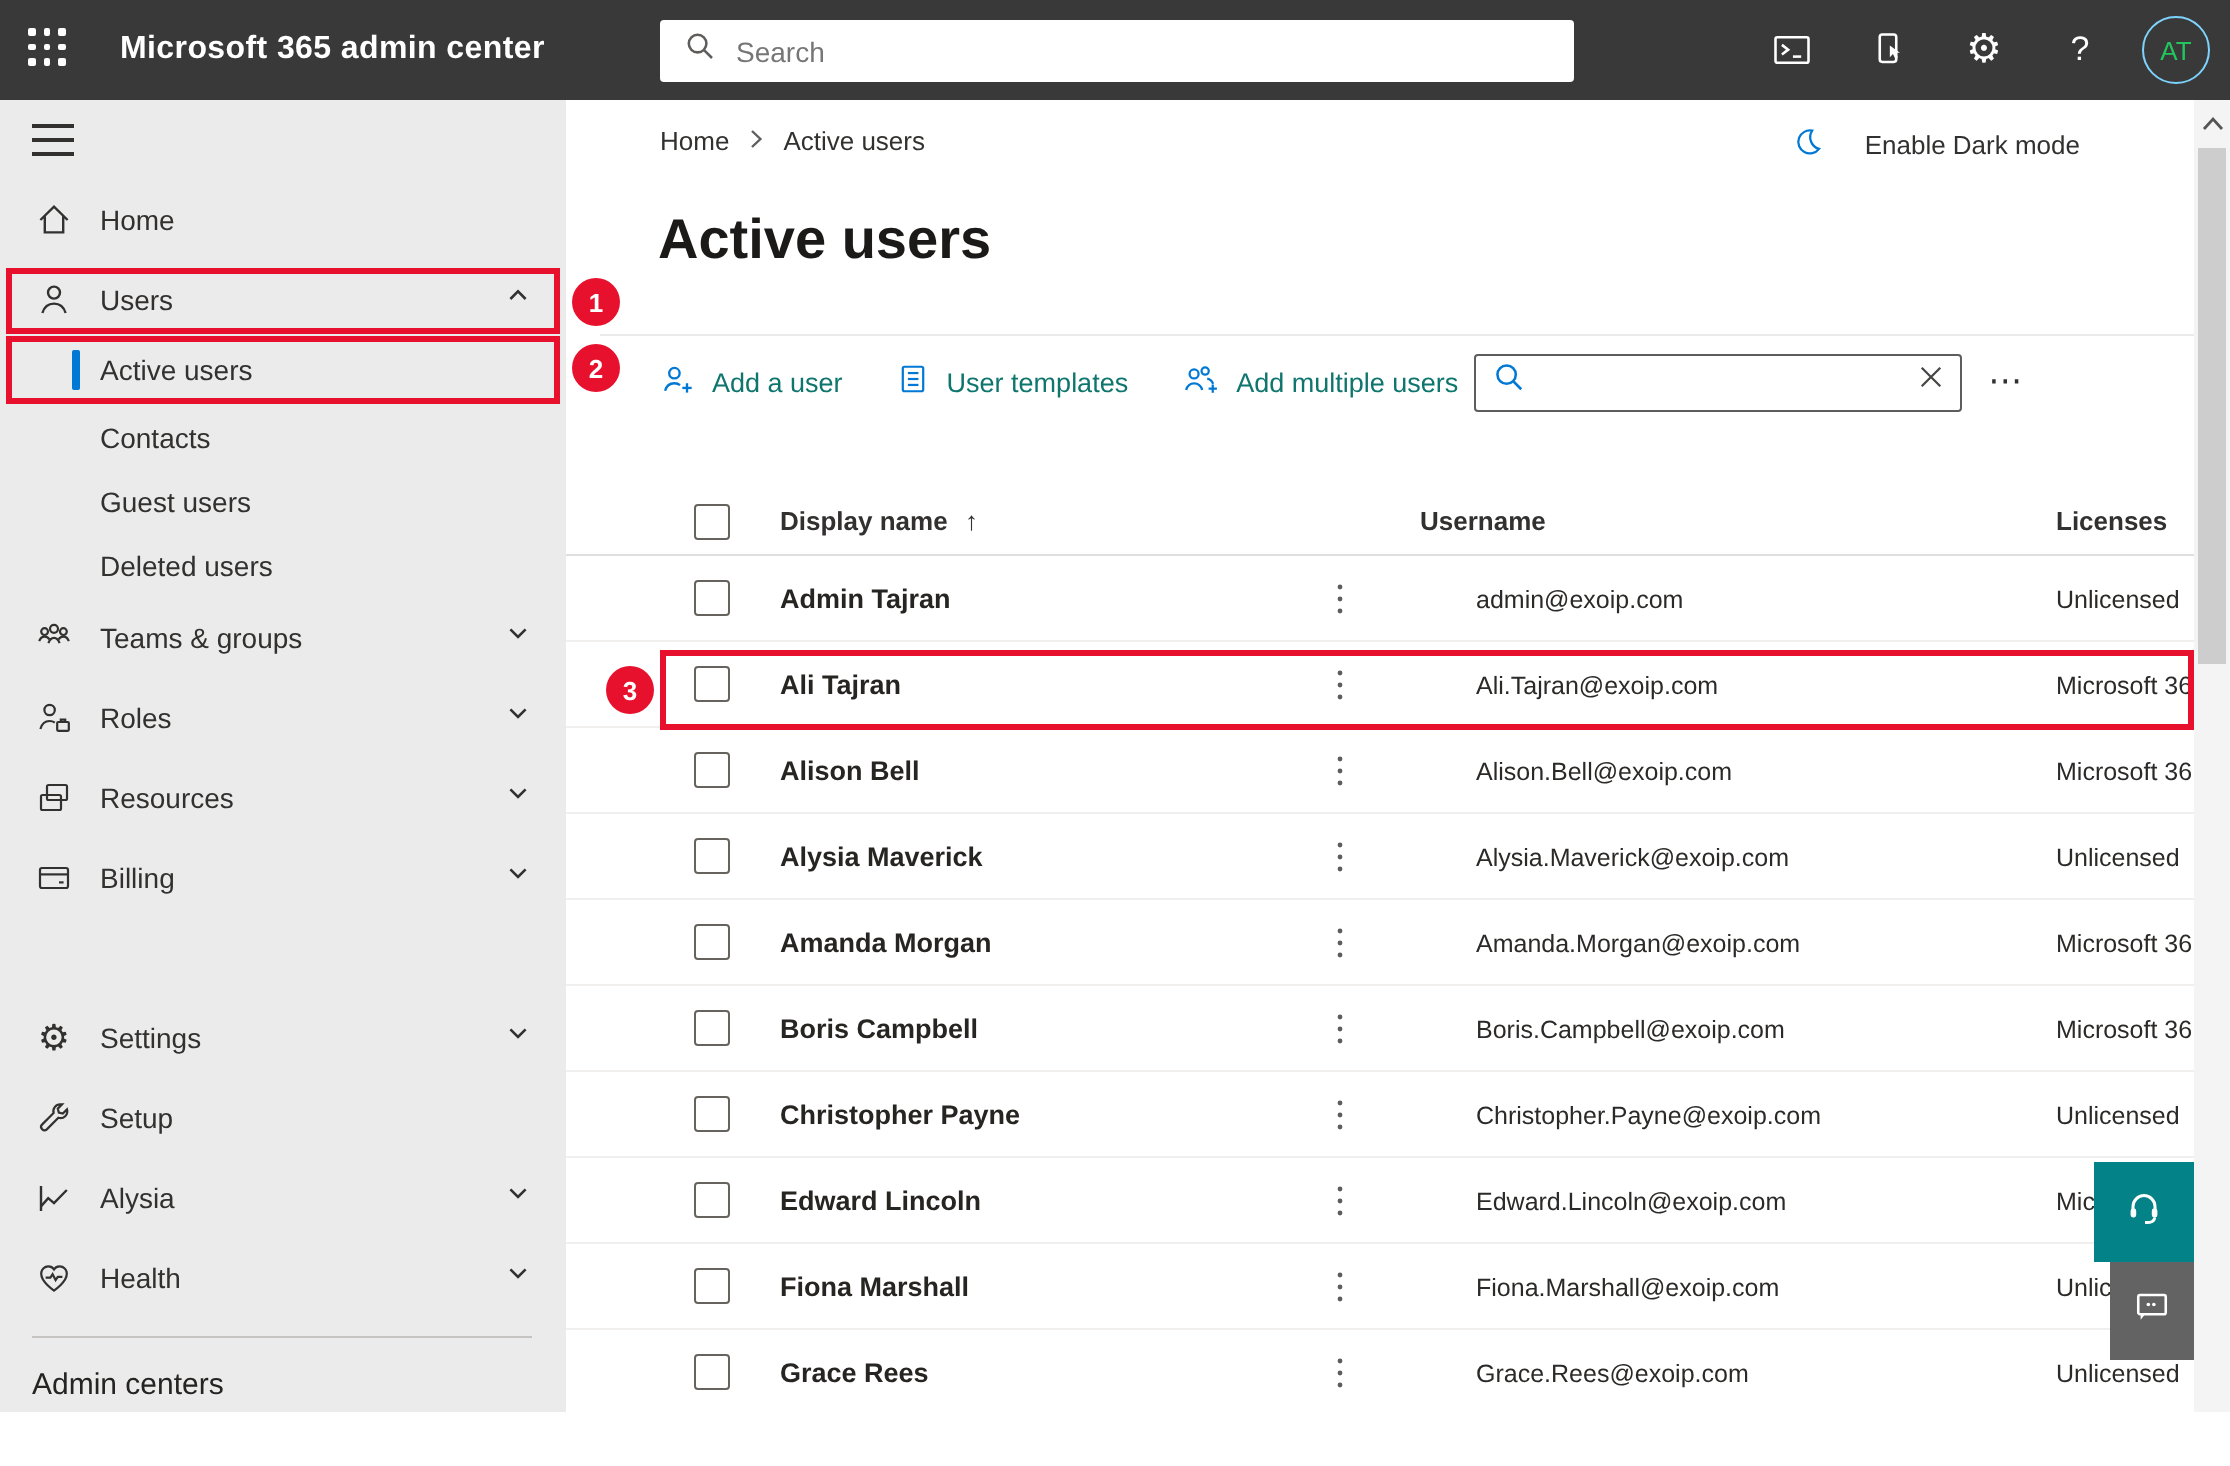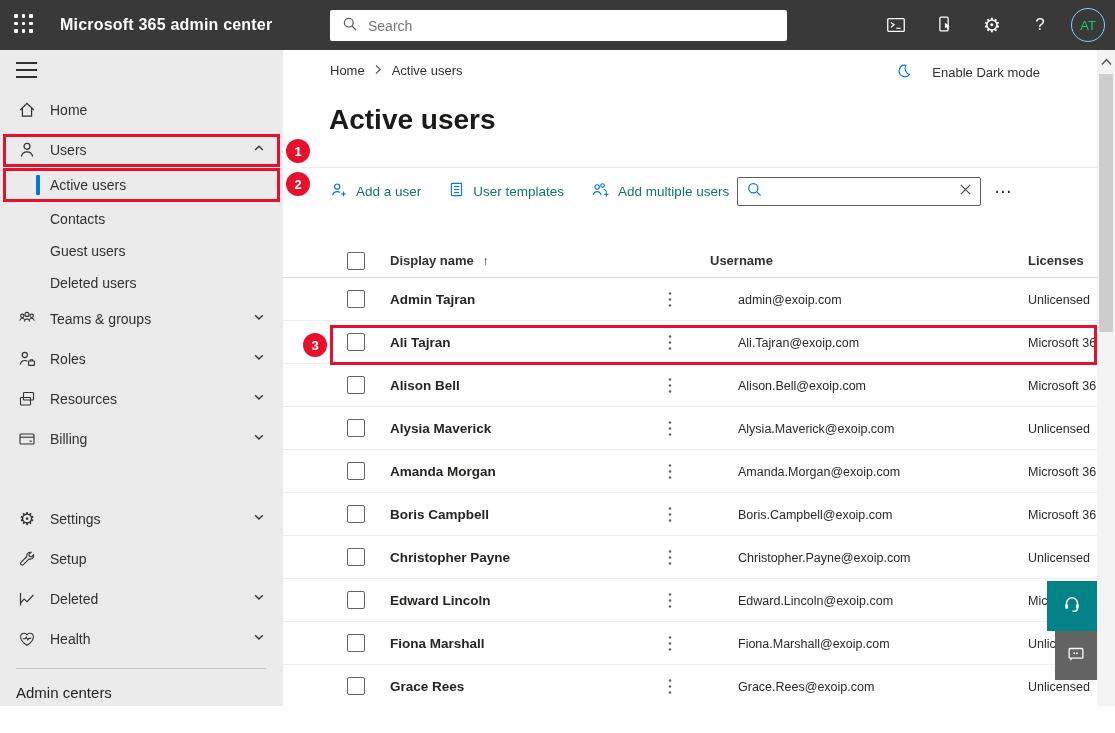--- a/index.html
+++ b/index.html
@@ -271,21 +271,21 @@
       <span class="nav-label">Setup</span>
     </div>
 
     <div class="nav-item main" style="top:529px">
       <span class="nav-icon">
         <svg width="20" height="20" viewBox="0 0 20 20" fill="none" stroke="#323130" stroke-width="1.2">
             <path d="M3.5 4v12.5"></path>
             <path d="M3.5 14.2l3.6-4.1 2.9 2.5 6.4-6.6"></path>
           </svg>
       </span>
-      <span class="nav-label">Deleted</span>
+      <span class="nav-label">Alysia</span>
       <span class="nav-chev">
         <svg width="14" height="14" viewBox="0 0 14 14">
             <path d="M3.2 5.2L7 9l3.8-3.8" fill="none" stroke="#323130" stroke-width="1.3"></path>
           </svg>
       </span>
     </div>
 
     <div class="nav-item main" style="top:569px">
       <span class="nav-icon">
         <svg width="20" height="20" viewBox="0 0 20 20" fill="none" stroke="#323130" stroke-width="1.1">

